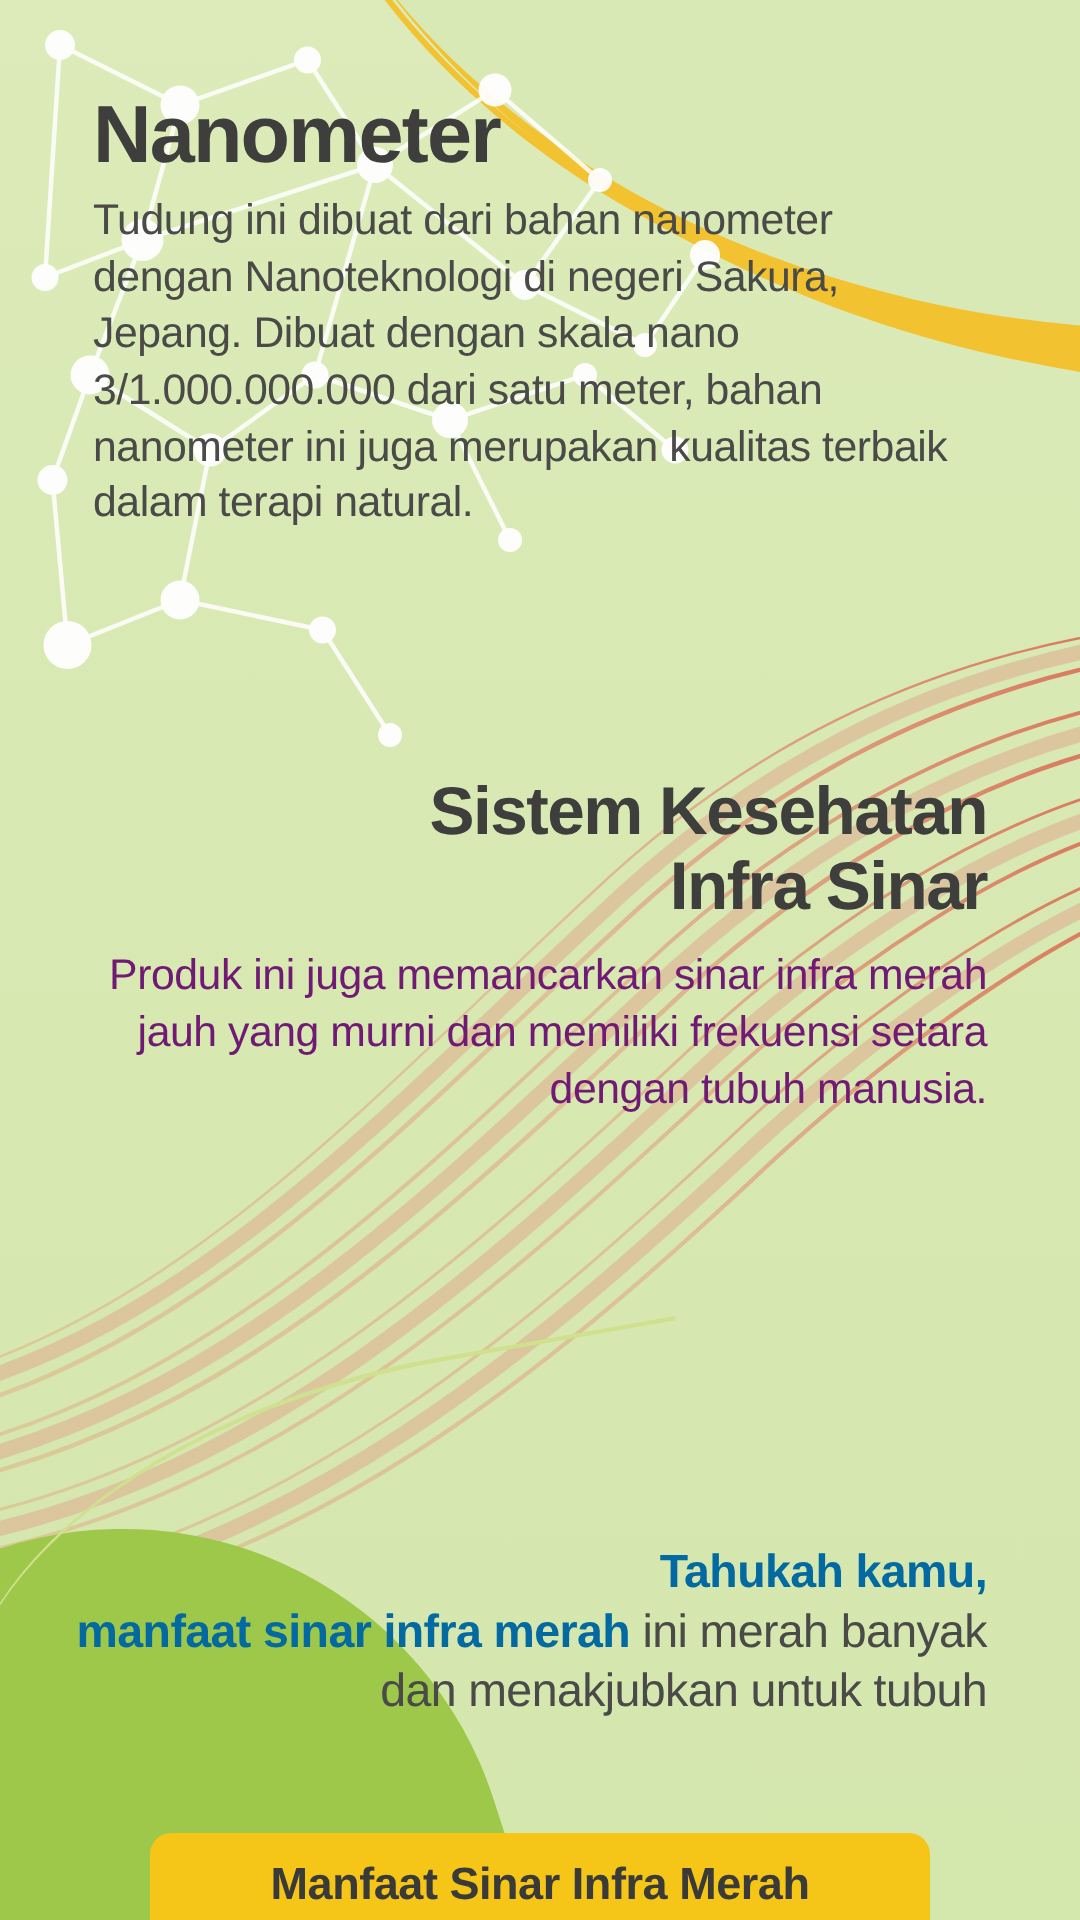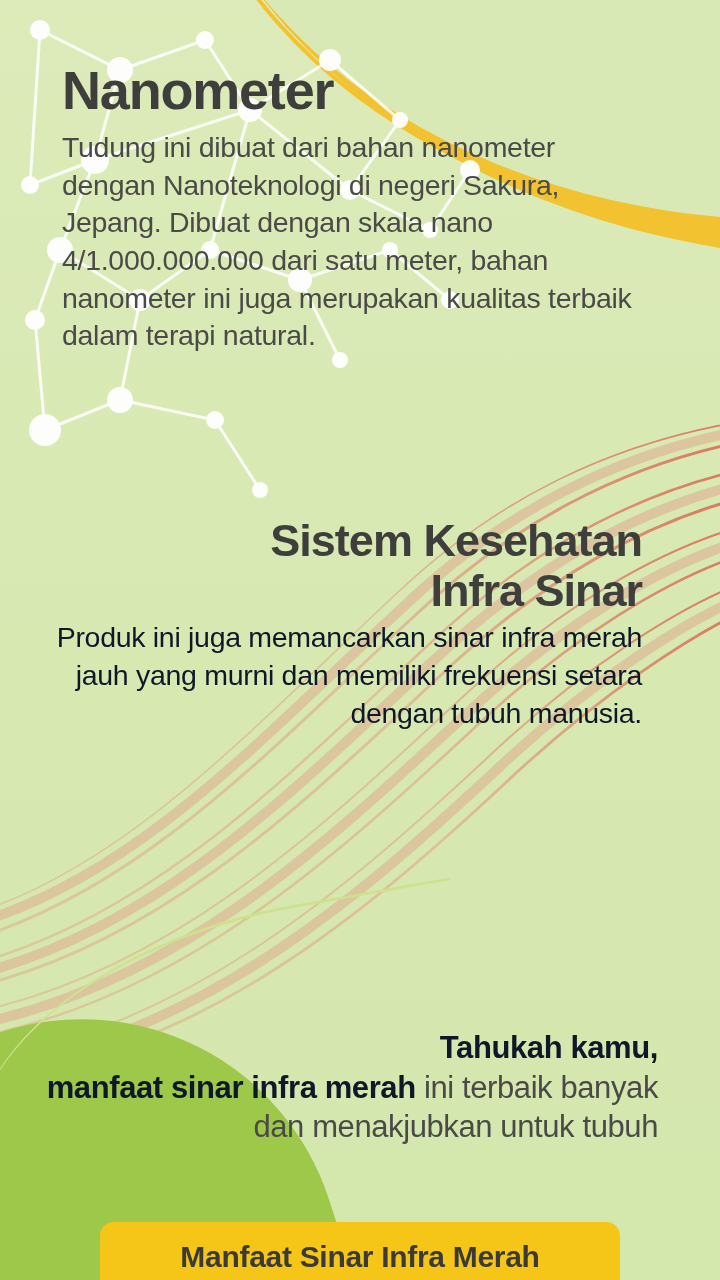--- a/index.html
+++ b/index.html
@@ -116,34 +116,34 @@
     font-size:54px; line-height:1.06; font-weight:bold;
     color:#3e3e3c; letter-spacing:-1.2px;
   }
   .p1 {
     margin-top:10px;
     font-size:28.5px; line-height:1.32; color:#4a4a48;
     letter-spacing:-.3px;
     width:585px;
   }
 
-  .sec2 { position:absolute; top:516px; right:78px; width:620px; text-align:right; }
+  .sec2 { position:absolute; top:516px; right:62px; width:620px; text-align:right; }
   .h2 {
     font-size:45px; line-height:1.12; font-weight:bold;
     color:#3e3e3c; letter-spacing:-1px;
   }
   .p2 {
-    margin-top:1px;
-    font-size:28.5px; line-height:1.34; color:#0f172a;
+    margin-top:14px;
+    font-size:28.5px; line-height:1.34; color:#701a75;
     letter-spacing:-.3px;
   }
 
   .sec3 { position:absolute; top:1028px; right:62px; width:620px; text-align:right; }
   .p3 { font-size:31px; line-height:1.28; color:#4a4a48; letter-spacing:-.4px; }
-  .p3 b { color:#0f172a; font-weight:bold; }
+  .p3 b { color:#0369a1; font-weight:bold; }
 </style>
 </head>
 <body>
 
 <div class="bg-base"></div>
 
 <div class="arc-photo"></div>
 <div class="arc-pink"></div>
 <div class="arc-yellow"></div>
 <div class="arc-green-top"></div>
@@ -218,35 +218,35 @@
 <div class="wedge2"></div>
 <div class="wedge"></div>
 <div class="wedge-line"></div>
 
 <div class="content">
 
   <section class="sec1">
     <h1 class="h1">
       <span>Nanometer</span><br>
     </h1>
-    <p class="p1">Tudung ini dibuat dari bahan nanometer dengan Nanoteknologi di negeri Sakura, Jepang. Dibuat dengan skala nano 4/1.000.000.000 dari satu meter, bahan nanometer ini juga merupakan kualitas terbaik dalam terapi natural.</p>
+    <p class="p1">Tudung ini dibuat dari bahan nanometer dengan Nanoteknologi di negeri Sakura, Jepang. Dibuat dengan skala nano 3/1.000.000.000 dari satu meter, bahan nanometer ini juga merupakan kualitas terbaik dalam terapi natural.</p>
   </section>
 
   <section class="sec2">
     <h2 class="h2">
       <span>Sistem Kesehatan</span><br>
       <span>Infra Sinar</span>
     </h2>
     <p class="p2">Produk ini juga memancarkan sinar infra merah jauh yang murni dan memiliki frekuensi setara dengan tubuh manusia.</p>
   </section>
 
   <section class="sec3">
     <p class="p3">
       <b>Tahukah kamu,</b><br>
-      <b>manfaat sinar infra merah</b><span> ini terbaik banyak dan menakjubkan untuk tubuh</span>
+      <b>manfaat sinar infra merah</b><span> ini merah banyak dan menakjubkan untuk tubuh</span>
     </p>
   </section>
 
 </div>
 
 <div class="cta">
   <span class="cta-label">Manfaat Sinar Infra Merah</span>
 </div>
 
 </body></html>

